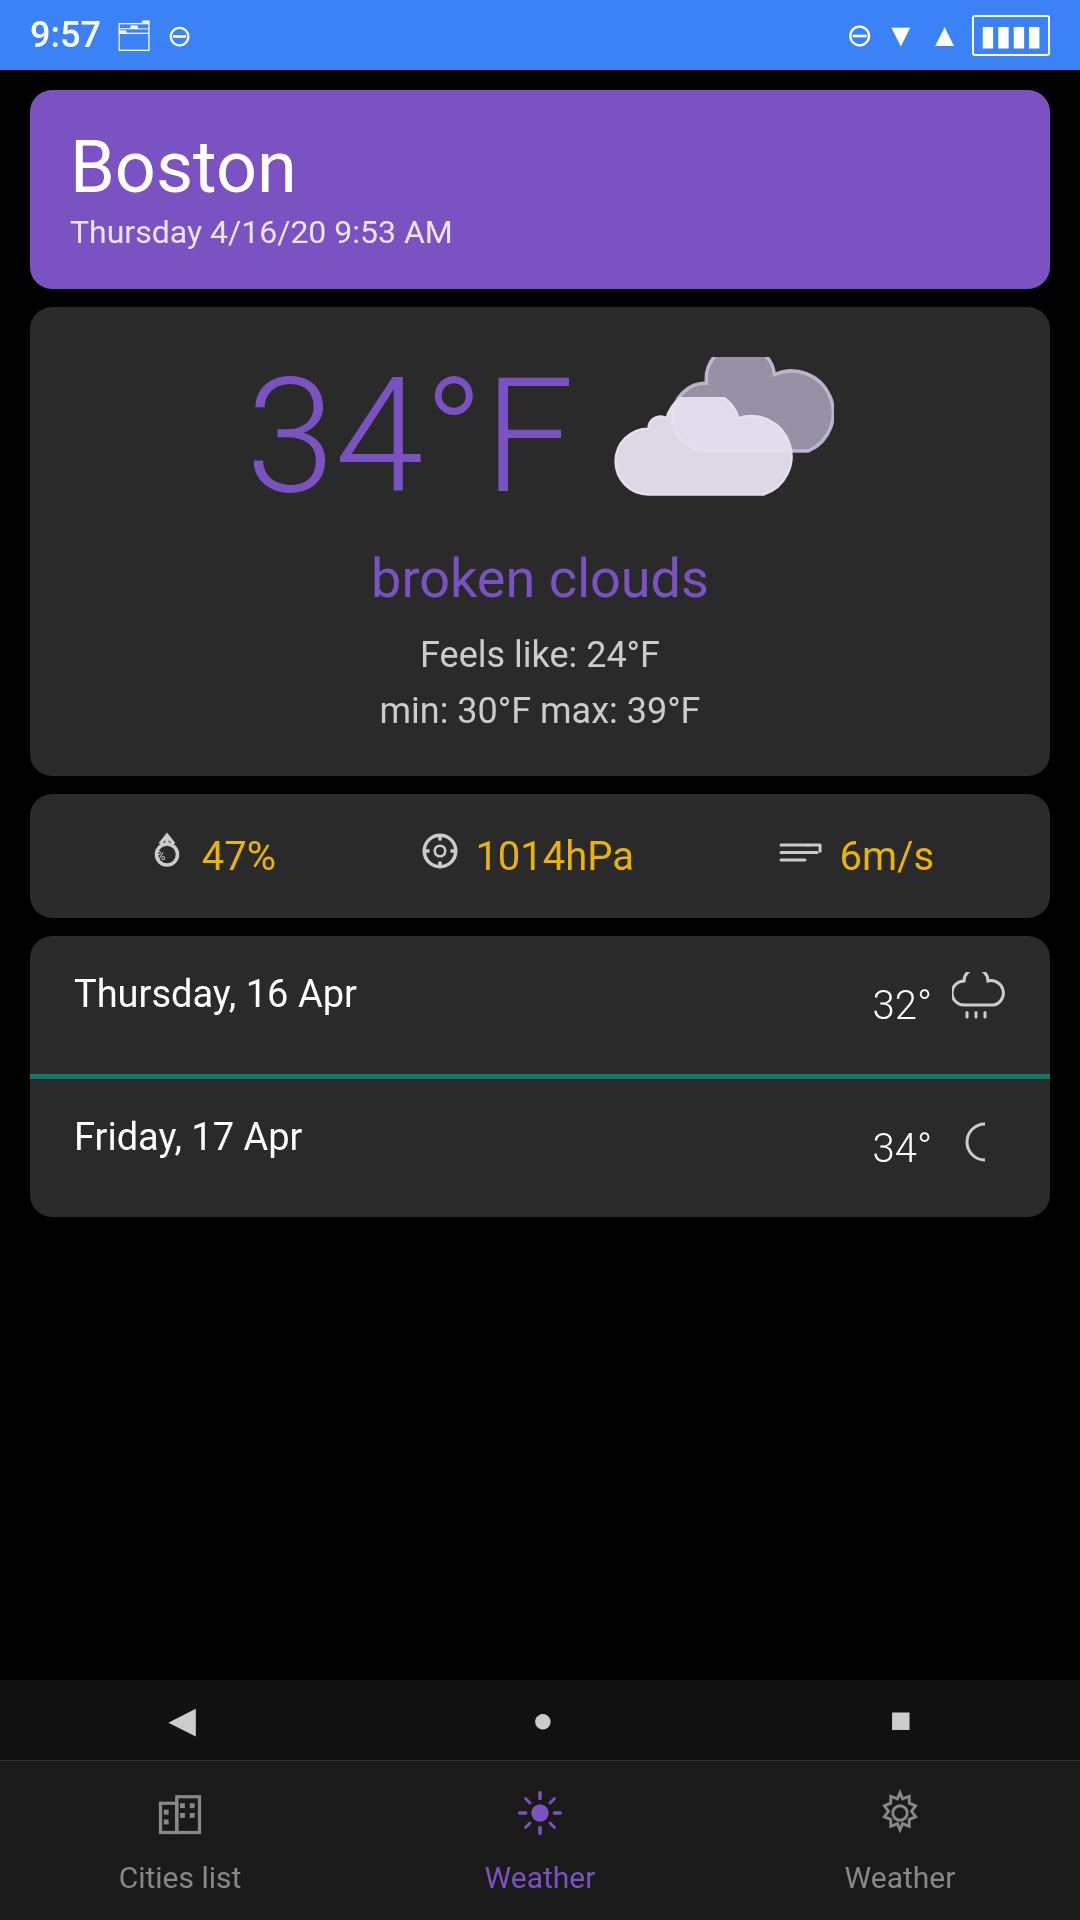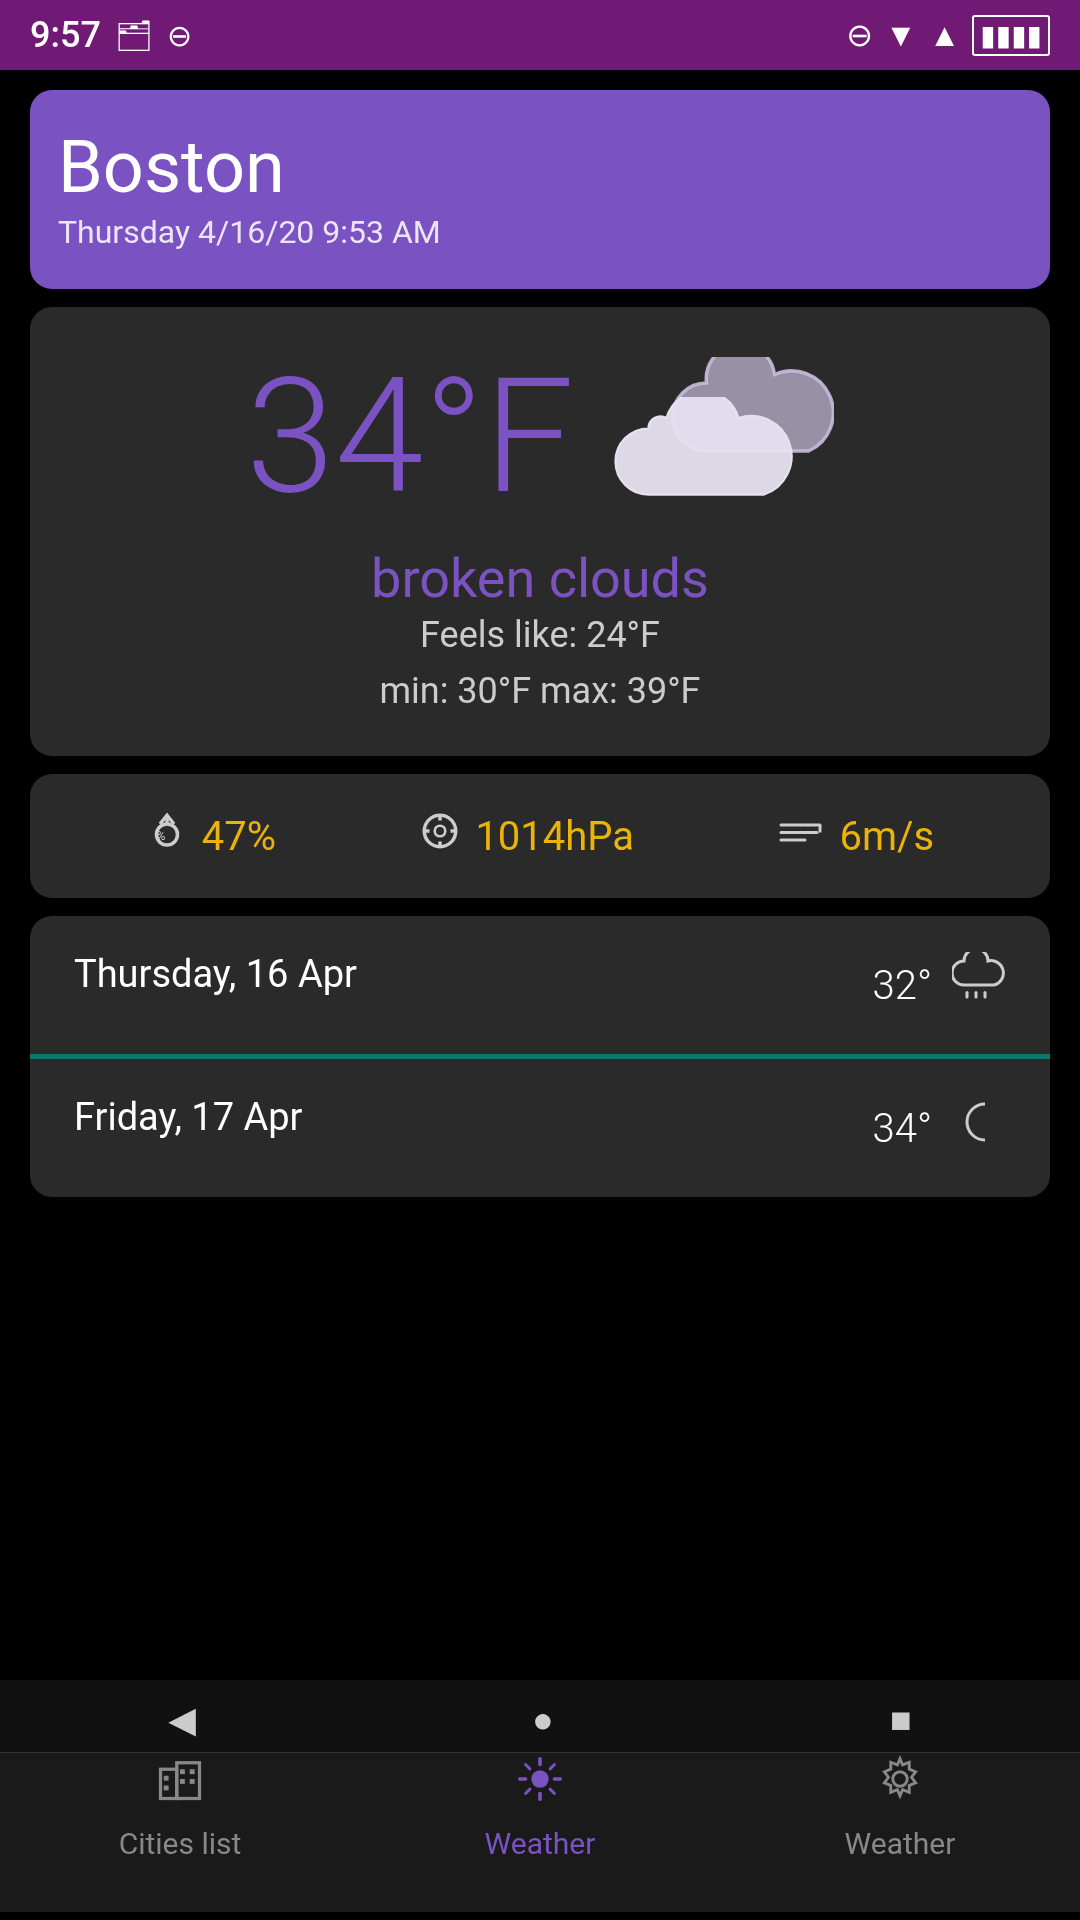--- a/index.html
+++ b/index.html
@@ -12,21 +12,21 @@
       width: 1080px;
       min-height: 1920px;
       overflow-x: hidden;
       position: relative;
     }
 
     
     .status-bar {
       width: 100%;
       height: 70px;
-      background: #701a75;
+      background: #3b82f6;
       display: flex;
       align-items: center;
       justify-content: space-between;
       padding: 0 30px;
     }
     .status-left {
       font-size: 36px;
       font-weight: 500;
       color: #fff;
       display: flex;
@@ -48,21 +48,21 @@
       padding: 20px 30px;
       display: flex;
       flex-direction: column;
       gap: 18px;
     }
 
     
     .header-card {
       background: #7B52C1;
       border-radius: 22px;
-      padding: 38px 28px;
+      padding: 38px 40px;
     }
     .city-name {
       font-size: 72px;
       font-weight: 400;
       color: #fff;
       line-height: 1.1;
     }
     .city-datetime {
       font-size: 32px;
       color: rgba(255,255,255,0.85);
@@ -105,21 +105,21 @@
       bottom: 0;
       left: 0;
       width: 180px;
       height: 120px;
     }
 
     .weather-desc {
       font-size: 54px;
       color: #7B52C1;
       text-align: center;
-      margin-bottom: 4px;
+      margin-bottom: 24px;
     }
     .feels-like {
       font-size: 36px;
       color: #ccc;
       text-align: center;
       margin-bottom: 14px;
     }
     .min-max {
       font-size: 36px;
       color: #ccc;
@@ -180,26 +180,27 @@
       font-weight: 300;
     }
     .forecast-weather-icon {
       font-size: 48px;
       color: #ccc;
     }
 
     
     .bottom-nav {
       position: fixed;
-      bottom: 8px;
+      bottom: 0;
       left: 0;
       width: 1080px;
       height: 160px;
       background: #1a1a1a;
       display: flex;
+      align-items: center;
       justify-content: space-around;
       border-top: 1px solid #333;
     }
     .nav-item {
       display: flex;
       flex-direction: column;
       align-items: center;
       gap: 8px;
       flex: 1;
       cursor: pointer;

